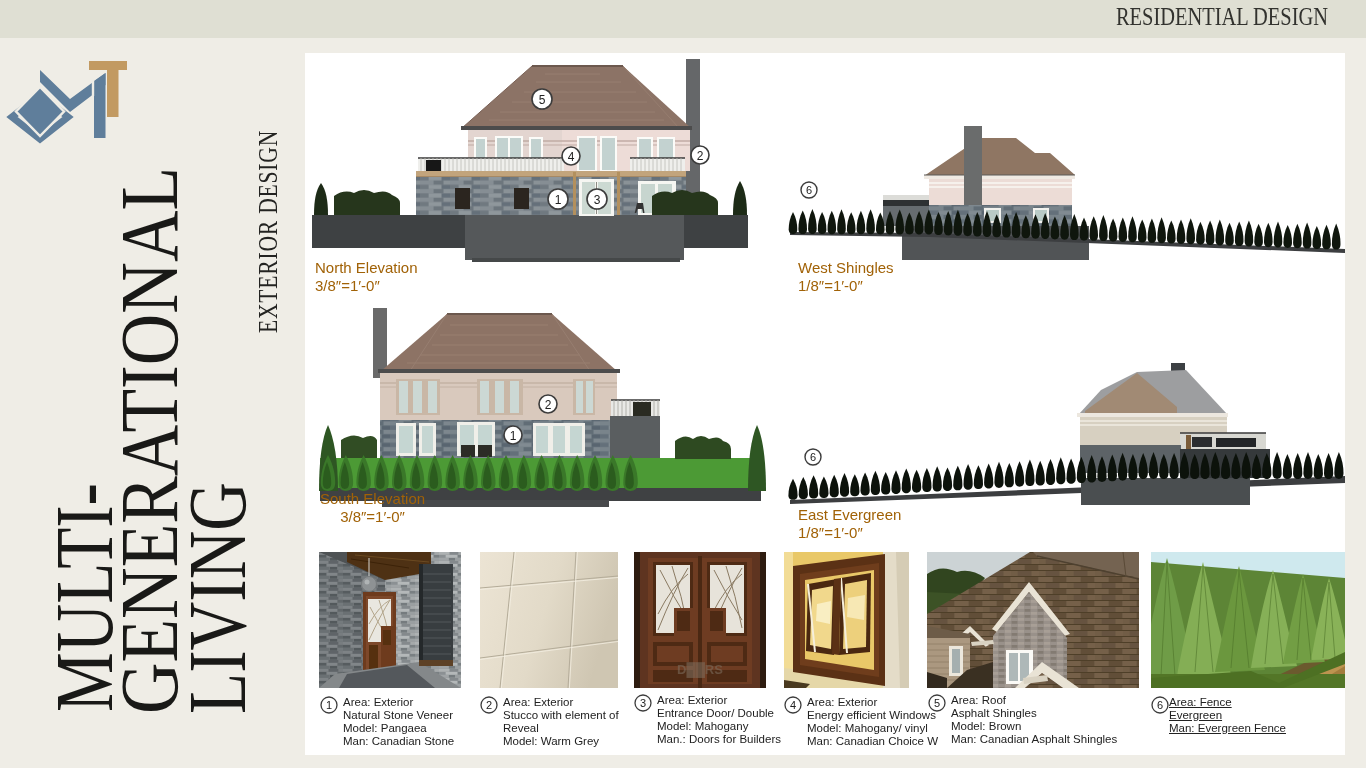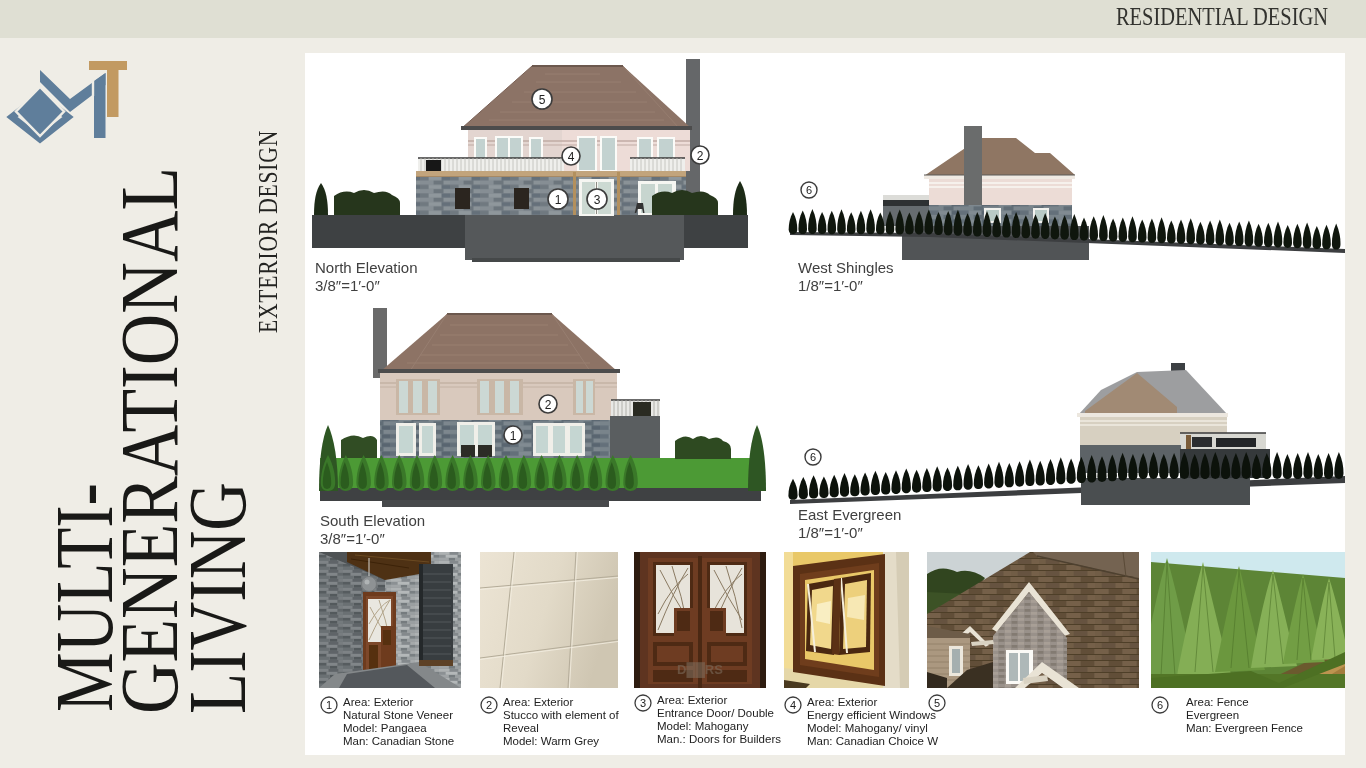--- a/index.html
+++ b/index.html
@@ -1,20 +1,20 @@
 <!DOCTYPE html>
 <html><head>
 <meta charset="utf-8">
 <style>
   html,body{margin:0;padding:0;}
   body{width:1366px;height:768px;position:relative;overflow:hidden;
        background:#efede6;font-family:"Liberation Sans",sans-serif;}
   .abs{position:absolute;}
   .cap{font-size:11.5px;line-height:13px;color:#222;}
-  .elabel{font-size:15px;color:#404040;line-height:18px;}
+  .elabel{font-size:15px;color:#a16207;line-height:18px;}
 </style>
 </head>
 <body>
 
 <div class="abs" style="left:0;top:0;width:1366px;height:38px;background:#dfdfd3;"></div>
 
 <svg class="abs" style="left:1100px;top:0;" width="266" height="38" viewBox="0 0 266 38">
     <text x="228" y="25" text-anchor="end" font-family="Liberation Serif, serif" font-size="25" fill="#32322e" textLength="212" lengthAdjust="spacingAndGlyphs">RESIDENTIAL DESIGN</text>
   </svg>
 
@@ -543,21 +543,21 @@
 </svg>
 
 <div class="abs elabel" style="left:315px;top:259px;">
     <div>North Elevation</div>
     <div>3/8″=1′-0″</div>
   </div>
 <div class="abs elabel" style="left:798px;top:259px;">
     <div>West Shingles</div>
     <div>1/8″=1′-0″</div>
   </div>
-<div class="abs elabel" style="left:320px;top:512px;">
+<div class="abs elabel" style="left:320px;top:490px;text-align:center;">
     <div>South Elevation</div>
     <div>3/8″=1′-0″</div>
   </div>
 <div class="abs elabel" style="left:798px;top:506px;">
     <div>East Evergreen</div>
     <div>1/8″=1′-0″</div>
   </div>
 
 <svg class="abs" style="left:319px;top:552px;" width="142" height="136" viewBox="0 0 142 136">
   <defs>
@@ -826,21 +826,22 @@
       <text x="9" y="13" font-size="11" text-anchor="middle" fill="#222">4</text>
     </svg>
   <div style="margin-left:23px;">Area: Exterior<br>Energy efficient Windows<br>Model: Mahogany/ vinyl<br>Man: Canadian Choice W</div>
 </div>
 
 <div class="abs cap" style="left:928px;top:694px;width:220px;">
   <svg class="abs" style="left:0;top:0" width="20" height="20">
       <circle cx="9" cy="9" r="8" fill="#fff" stroke="#3c3c3c" stroke-width="1.3"></circle>
       <text x="9" y="13" font-size="11" text-anchor="middle" fill="#222">5</text>
     </svg>
+  <div style="margin-left:23px;">Area: Roof<br>Asphalt Shingles<br>Model: Brown<br>Man: Canadian Asphalt Shingles</div>
 </div>
 
 <div class="abs cap" style="left:1151px;top:696px;width:180px;">
   <svg class="abs" style="left:0;top:0" width="20" height="20">
       <circle cx="9" cy="9" r="8" fill="#fff" stroke="#3c3c3c" stroke-width="1.3"></circle>
       <text x="9" y="13" font-size="11" text-anchor="middle" fill="#222">6</text>
     </svg>
-  <div style="margin-left:35px;">Area: Fence<br>Evergreen<br>Man: Evergreen Fence</div>
+  <div style="margin-left:18px;text-decoration:underline;">Area: Fence<br>Evergreen<br>Man: Evergreen Fence</div>
 </div>
 
 </body></html>

